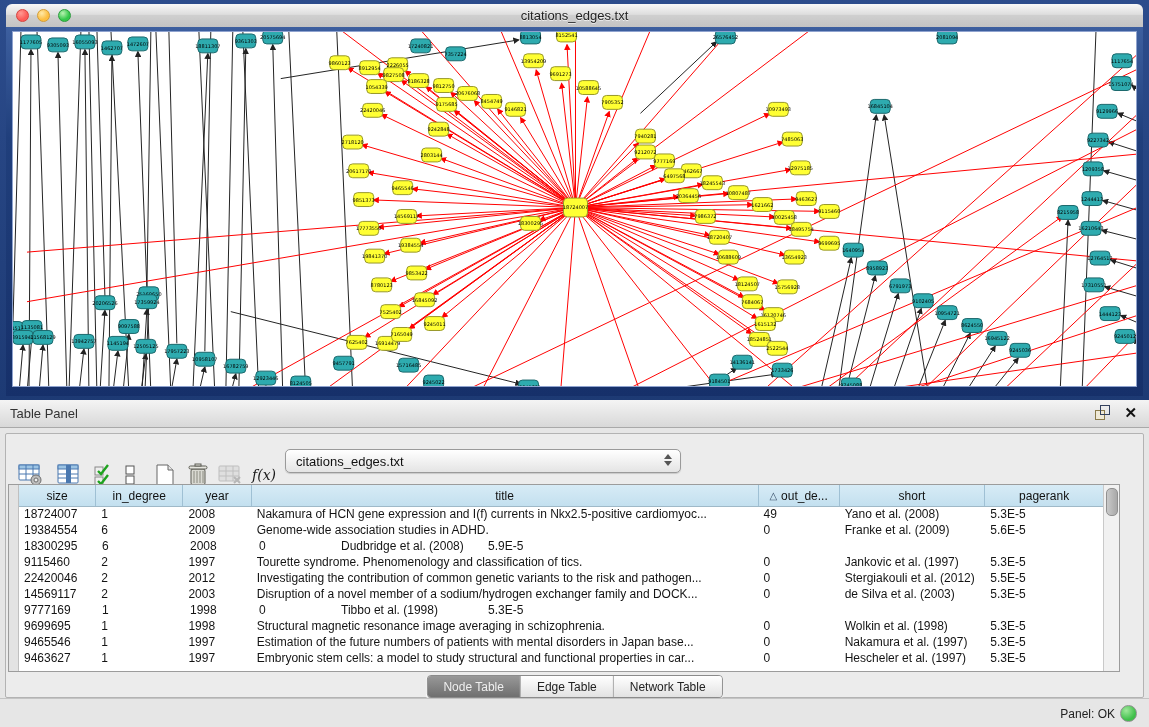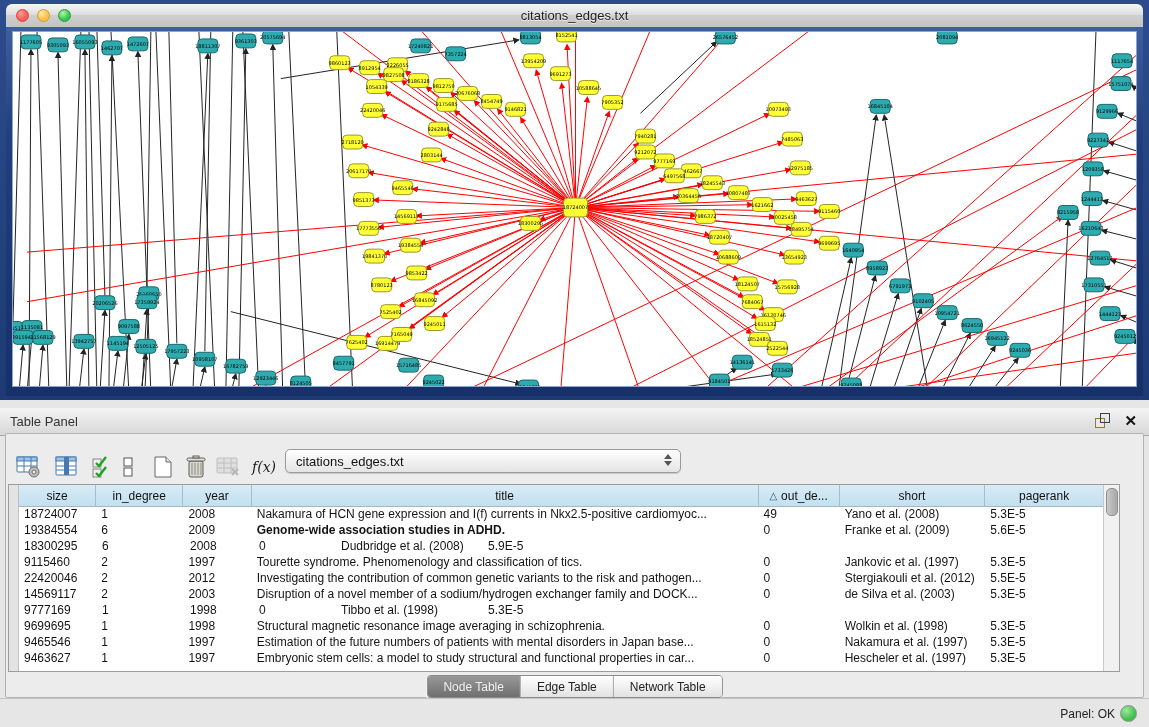--- a/index.html
+++ b/index.html
@@ -20,32 +20,32 @@
   .tl.grn{background:radial-gradient(circle at 35% 30%,#b8f2b1,#34c84a 60%);border:1px solid #2a9c3c;}
   .win-title{position:absolute;left:0;right:0;top:4px;text-align:center;
        font-size:13px;color:#222;text-shadow:0 1px 0 rgba(255,255,255,.7);}
   .net-frame{position:absolute;left:0;top:23px;right:0;bottom:0;
        background:linear-gradient(180deg,#3d5f9f 0%,#203f7c 30%,#16306a 100%);}
   .net-canvas{position:absolute;left:6px;top:4px;right:6px;bottom:9px;
        background:#fff;border:1px solid #8fa3cf;overflow:hidden;}
   .net-canvas svg{position:absolute;left:0;top:0;width:100%;height:100%;}
   
   .table-panel{position:absolute;left:0;top:400px;width:1149px;height:327px;background:#e6e6e6;}
-  .panel-titlebar{position:absolute;left:0;top:8px;right:0;height:27px;
+  .panel-titlebar{position:absolute;left:0;top:0;right:0;height:27px;
        background:linear-gradient(180deg,#f4f4f4,#d8d8d8);border-bottom:1px solid #a9a9a9;padding-left:28px;}
   .panel-title{position:absolute;left:10px;top:6px;font-size:13px;color:#333;}
   .panel-tb-icons{position:absolute;right:12px;top:5px;display:flex;gap:14px;align-items:center;}
   .float-icon{width:15px;height:15px;position:relative;display:inline-block;}
   .float-icon .b1{position:absolute;left:0;top:5px;width:8px;height:8px;border:1px solid #8a7a4a;background:#efe9d6;}
   .float-icon .b2{position:absolute;left:5px;top:0;width:8px;height:8px;border:1px solid #33415e;background:transparent;}
   .close-x{font-size:15px;font-weight:bold;color:#111;line-height:15px;cursor:default;}
   .content-box{position:absolute;left:5px;top:33px;width:1137px;height:263px;
        border:1px solid #b3b3b3;border-radius:2px;background:#ececec;}
   
-  .tb-icon{position:absolute;top:54px;width:28px;height:26px;display:flex;align-items:center;justify-content:flex-start;}
+  .tb-icon{position:absolute;top:62px;width:28px;height:26px;display:flex;align-items:center;justify-content:flex-end;}
   .combo{position:absolute;left:285px;top:49px;width:396px;height:24px;box-sizing:border-box;
        border:1px solid #9a9a9a;border-radius:5px;
        background:linear-gradient(180deg,#ffffff,#e4e4e4);
        box-shadow:0 1px 1px rgba(0,0,0,.15);}
   .combo-text{position:absolute;left:10px;top:4px;font-size:13px;color:#111;}
   .combo-arrows{position:absolute;right:8px;top:4px;display:flex;flex-direction:column;gap:2px;}
   .arr-up{width:0;height:0;border-left:4px solid transparent;border-right:4px solid transparent;border-bottom:5px solid #555;}
   .arr-dn{width:0;height:0;border-left:4px solid transparent;border-right:4px solid transparent;border-top:5px solid #555;}
   
   .table-outer{position:absolute;left:8px;top:84px;width:1112px;height:188px;
@@ -889,21 +889,21 @@
           <div class="td" style="width: 69px;">2008</div>
           <div class="td" style="width: 512px;">Nakamura of HCN gene expression and I(f) currents in Nkx2.5-positive cardiomyoc...</div>
           <div class="td" style="width: 82px;">49</div>
           <div class="td" style="width: 147px;">Yano et al. (2008)</div>
           <div class="td" style="width: 120px;">5.3E-5</div>
         </div>
         <div class="tr">
           <div class="td" style="width: 78px;">19384554</div>
           <div class="td" style="width: 88px;">6</div>
           <div class="td" style="width: 69px;">2009</div>
-          <div class="td" style="width: 512px; font-weight: bold;">Genome-wide association studies in ADHD.</div>
+          <div class="td" style="width: 512px;">Genome-wide association studies in ADHD.</div>
           <div class="td" style="width: 82px;">0</div>
           <div class="td" style="width: 147px;">Franke et al. (2009)</div>
           <div class="td" style="width: 120px;">5.6E-5</div>
         </div>
         <div class="tr">
           <div class="td" style="width: 78px;">18300295</div>
           <div class="td" style="width: 88px;">6</div>
           <div class="td" style="width: 69px;">2008</div>
           <div class="td" style="width: 82px;">0</div>
           <div class="td" style="width: 147px;">Dudbridge et al. (2008)</div>

